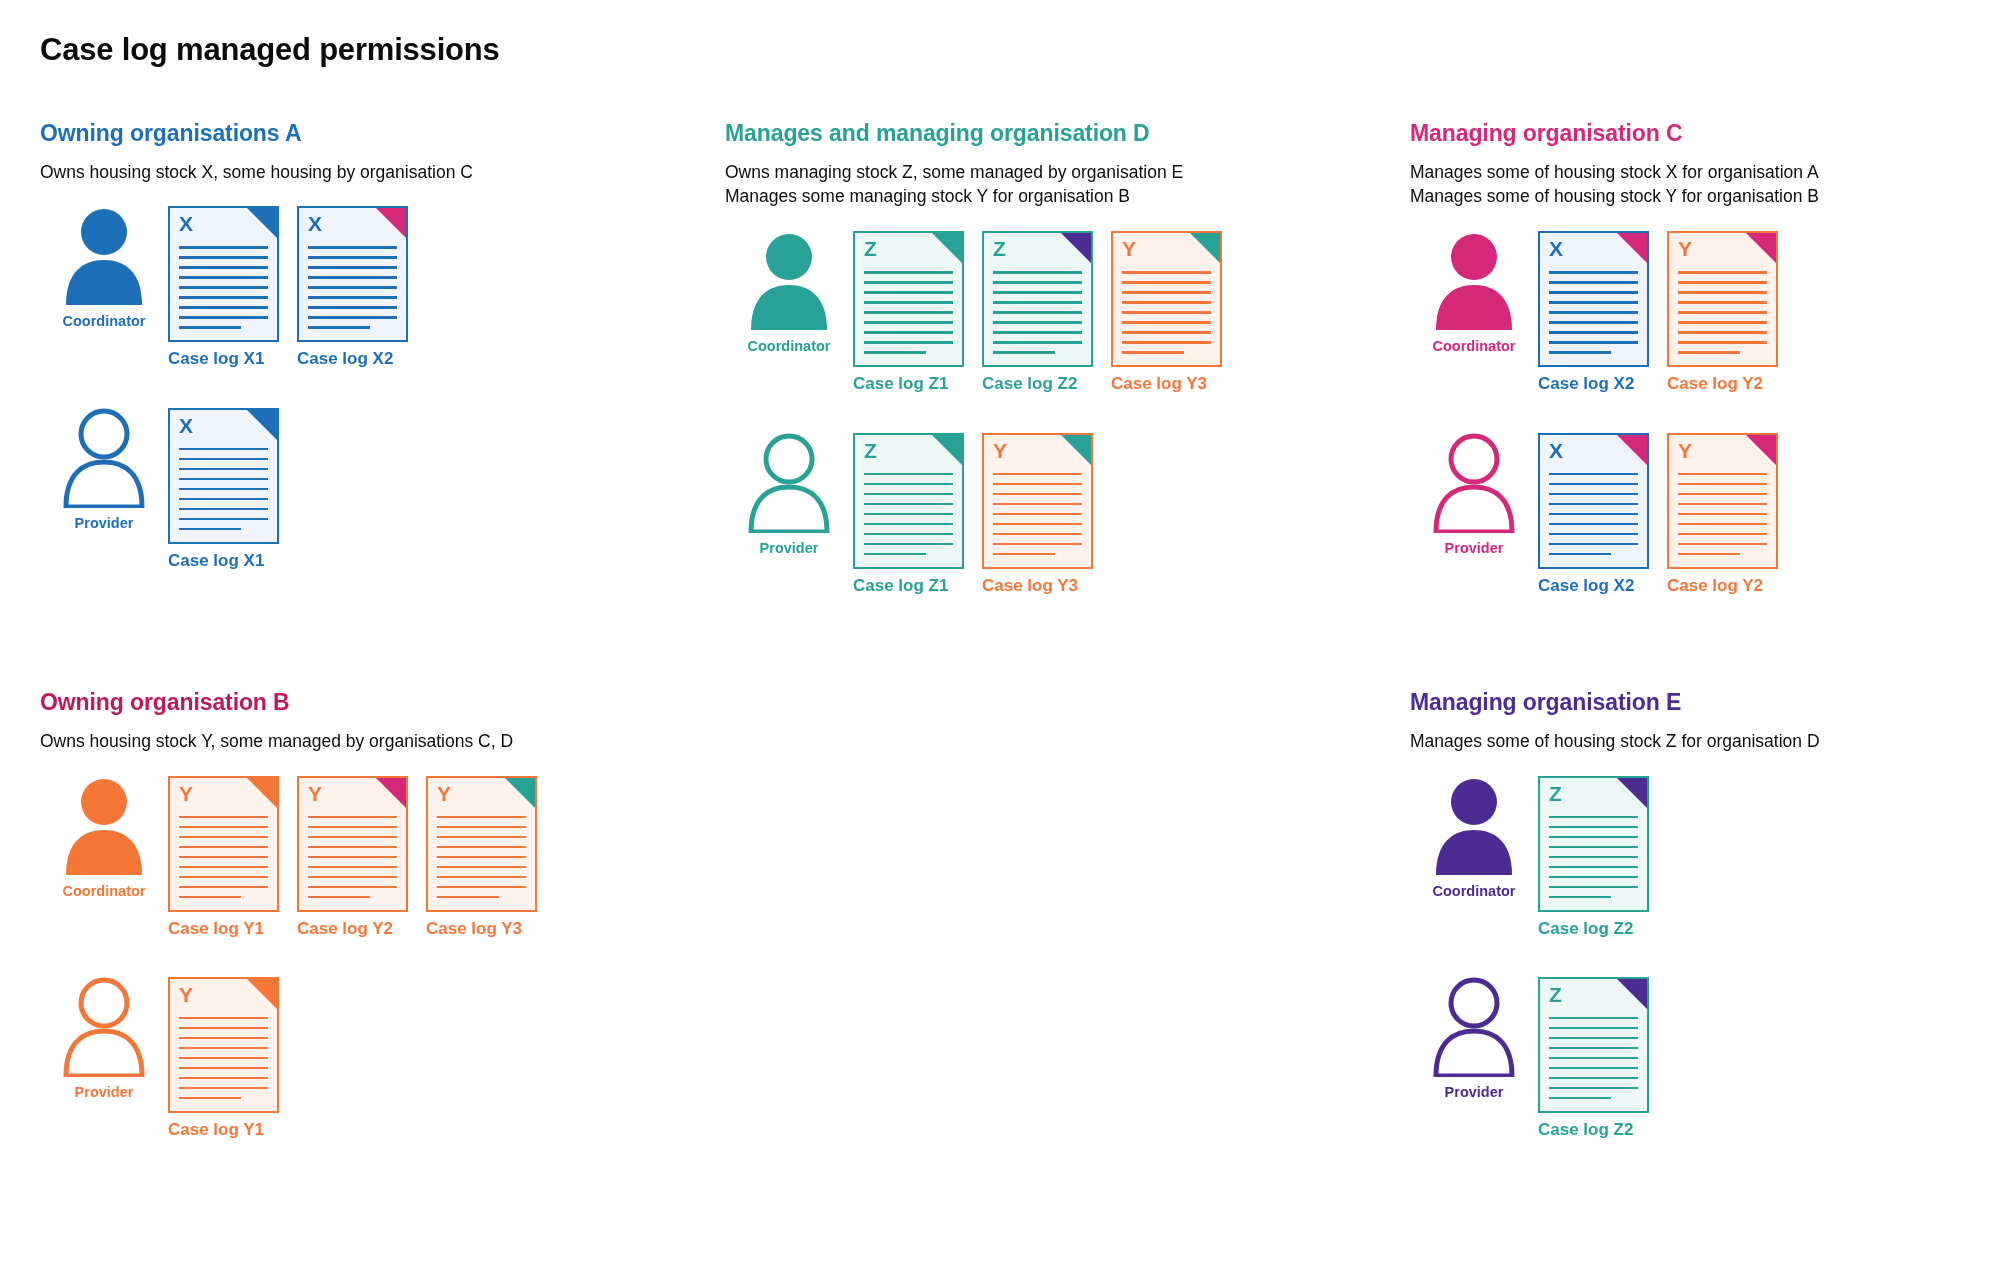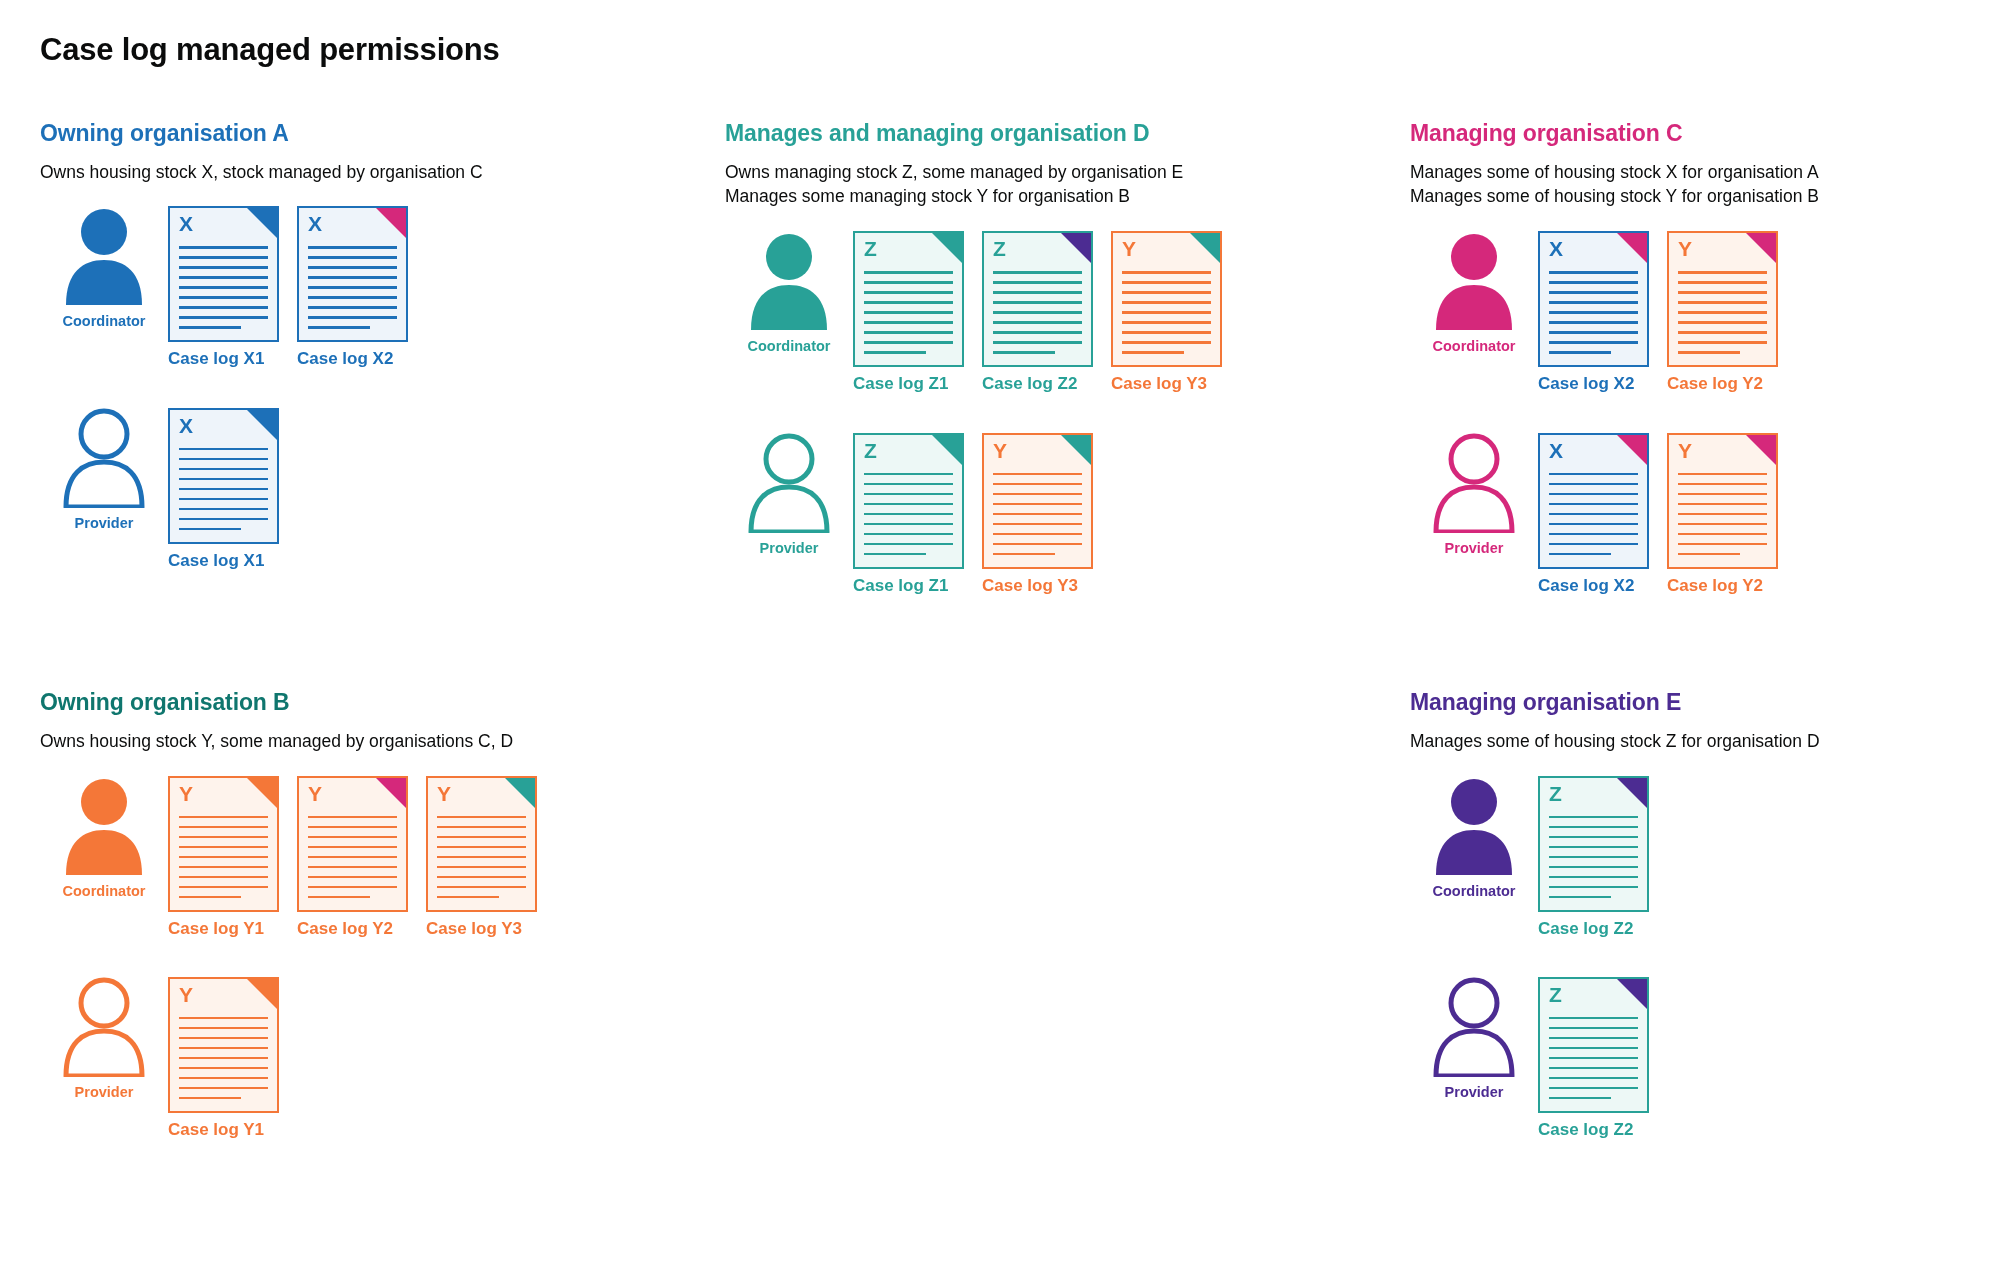--- a/index.html
+++ b/index.html
@@ -147,23 +147,23 @@
   }
 </style>
 </head>
 <body>
 
 <div class="page">
   <div class="page-title">Case log managed permissions</div>
   <div class="grid">
     <div class="row">
       <div class="col">
-          <div class="org-title" style="color: rgb(29, 112, 184);">Owning organisation A</div>
+          <div class="org-title" style="color: rgb(29, 112, 184);">Owning organisations A</div>
           <div>
-            <p class="org-desc">Owns housing stock X, stock managed by organisation C</p>
+            <p class="org-desc">Owns housing stock X, some housing by organisation C</p>
           </div>
           <div class="person-row">
             <div class="person">
               <span>
                 <svg width="86" height="100" viewBox="0 0 86 100">
                   <circle cx="43" cy="26" r="23" fill="#1d70b8"></circle>
                   <path d="M5 99 C5 66 22 54 43 54 C64 54 81 66 81 99 Z" fill="#1d70b8"></path>
                 </svg>
               </span>
               <div class="person-label" style="color: rgb(29, 112, 184);">Coordinator</div>
@@ -463,21 +463,21 @@
                   </div>
                 </div>
                 <div class="doc-label" style="color: rgb(244, 119, 56);">Case log Y2</div>
               </div>
             </div>
           </div>
         </div>
     </div>
     <div class="row row-2">
       <div class="col">
-          <div class="org-title" style="color: #0f766e;">Owning organisation B</div>
+          <div class="org-title" style="color: #be185d;">Owning organisation B</div>
           <div>
             <p class="org-desc">Owns housing stock Y, some managed by organisations C, D</p>
           </div>
           <div class="person-row">
             <div class="person">
               <span>
                 <svg width="86" height="100" viewBox="0 0 86 100">
                   <circle cx="43" cy="26" r="23" fill="#f47738"></circle>
                   <path d="M5 99 C5 66 22 54 43 54 C64 54 81 66 81 99 Z" fill="#f47738"></path>
                 </svg>

